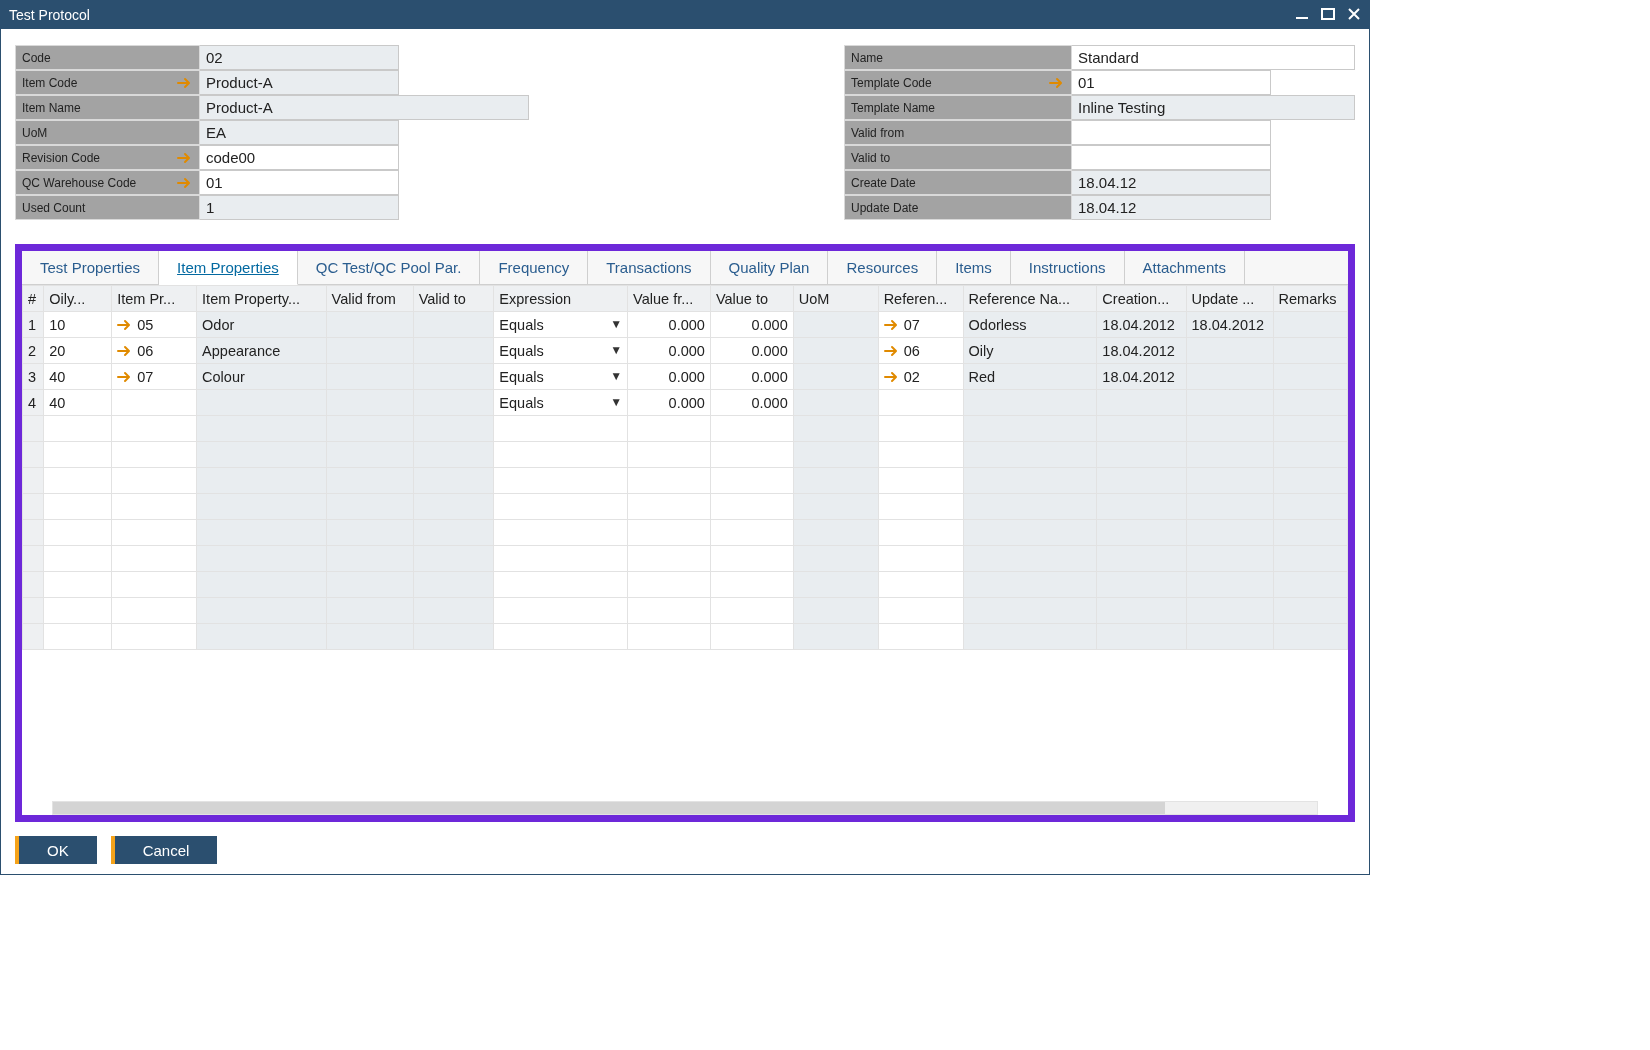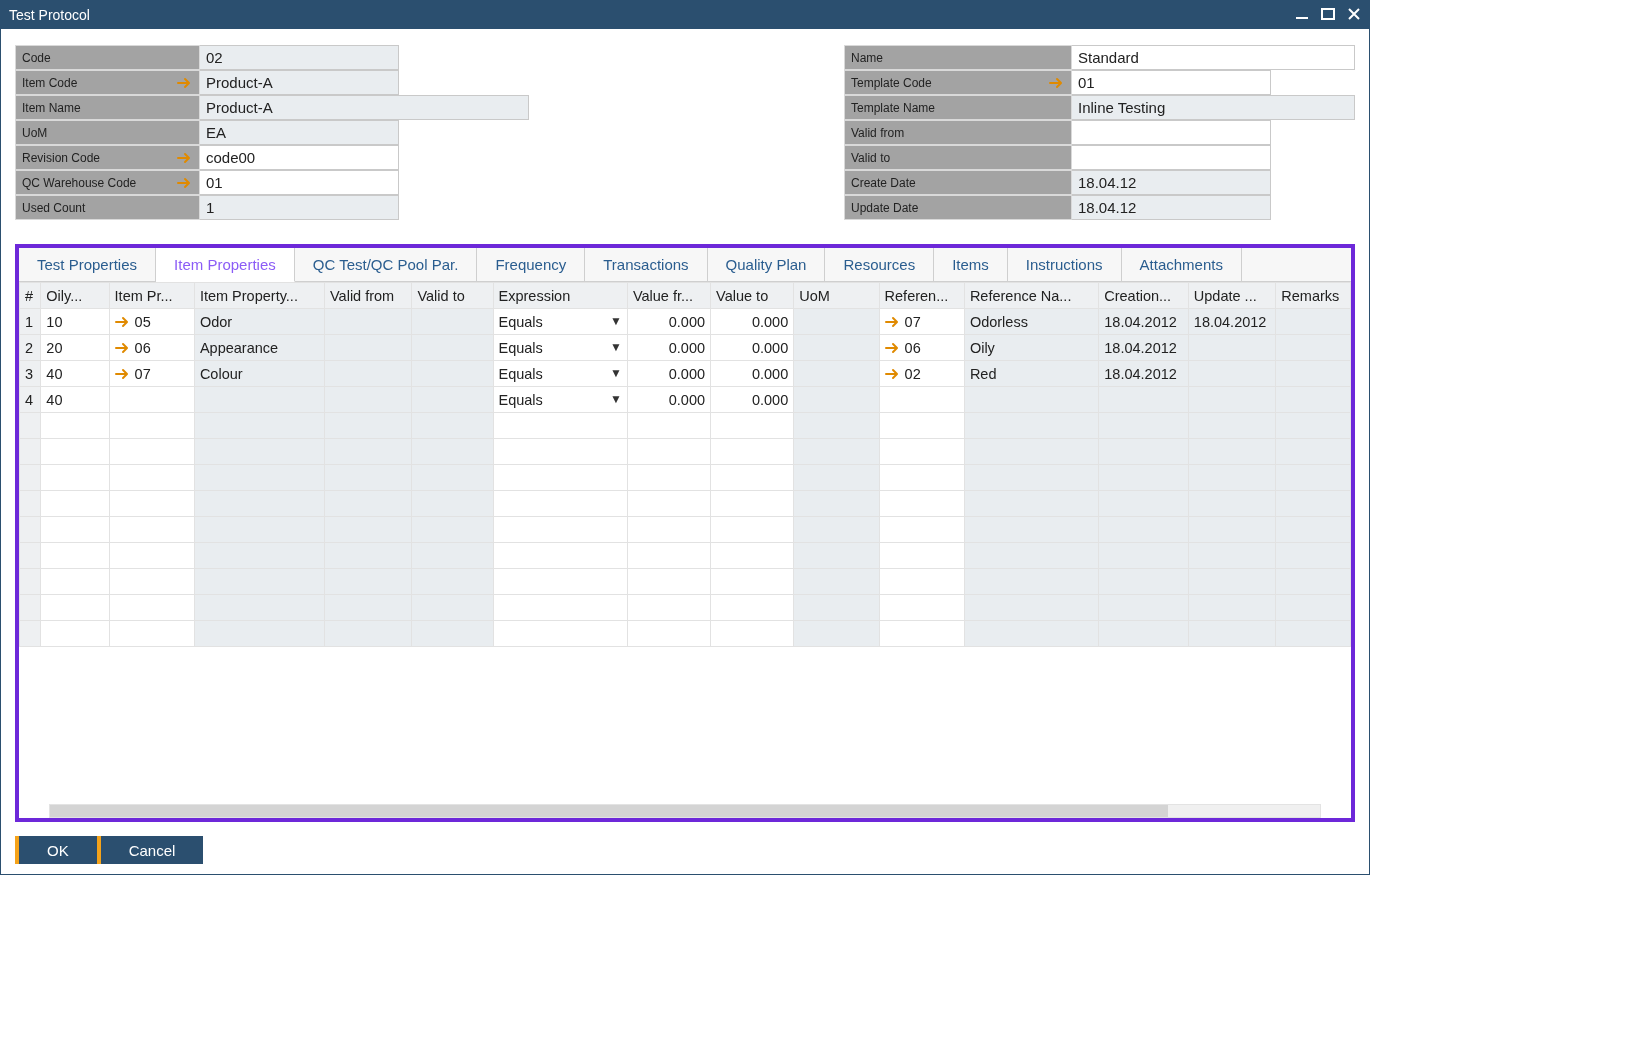--- a/index.html
+++ b/index.html
@@ -81,21 +81,21 @@
   background: #e9edf0;
 }
 .link-arrow {
   display:inline-block;
   width:16px; height:12px;
 }
 .link-arrow svg { display:block; }
 
 .tab-section {
   margin-top: 24px;
-  border: 4px solid #6d28d9;
+  border: 7px solid #6d28d9;
   flex:1;
   display:flex;
   flex-direction:column;
   background:#fff;
 }
 .tab-bar {
   display:flex;
   background:#f7f7f7;
   border-bottom:1px solid #cfcfcf;
   height:34px;
@@ -105,24 +105,25 @@
   border-right:1px solid #cfcfcf;
   color:#2a5d8f;
   font-size:15px;
   cursor:pointer;
   display:flex;
   align-items:center;
   background:#f7f7f7;
 }
 .tab.active {
   background:#fff;
-  color:#8b5cf6;
+  color:#0369a1;
   border-bottom:1px solid #fff;
   margin-bottom:-1px;
   position:relative;
+  text-decoration:underline;
 }
 .grid {
   flex:1;
   overflow:auto;
 }
 table.grid-table {
   border-collapse: collapse;
   width:100%;
   table-layout: fixed;
 }
@@ -160,20 +161,21 @@
   position:relative;
 }
 .hscroll-thumb {
   position:absolute;
   left:0; top:0; bottom:0;
   width:88%;
   background:#d4d4d4;
 }
 .footer-buttons {
   display:flex;
+  gap:14px;
   padding: 14px 0 0 0;
 }
 .btn {
   background:#2b4f6f;
   color:#fff;
   border:none;
   height:28px;
   padding: 0 28px;
   font-size:15px;
   cursor:pointer;

